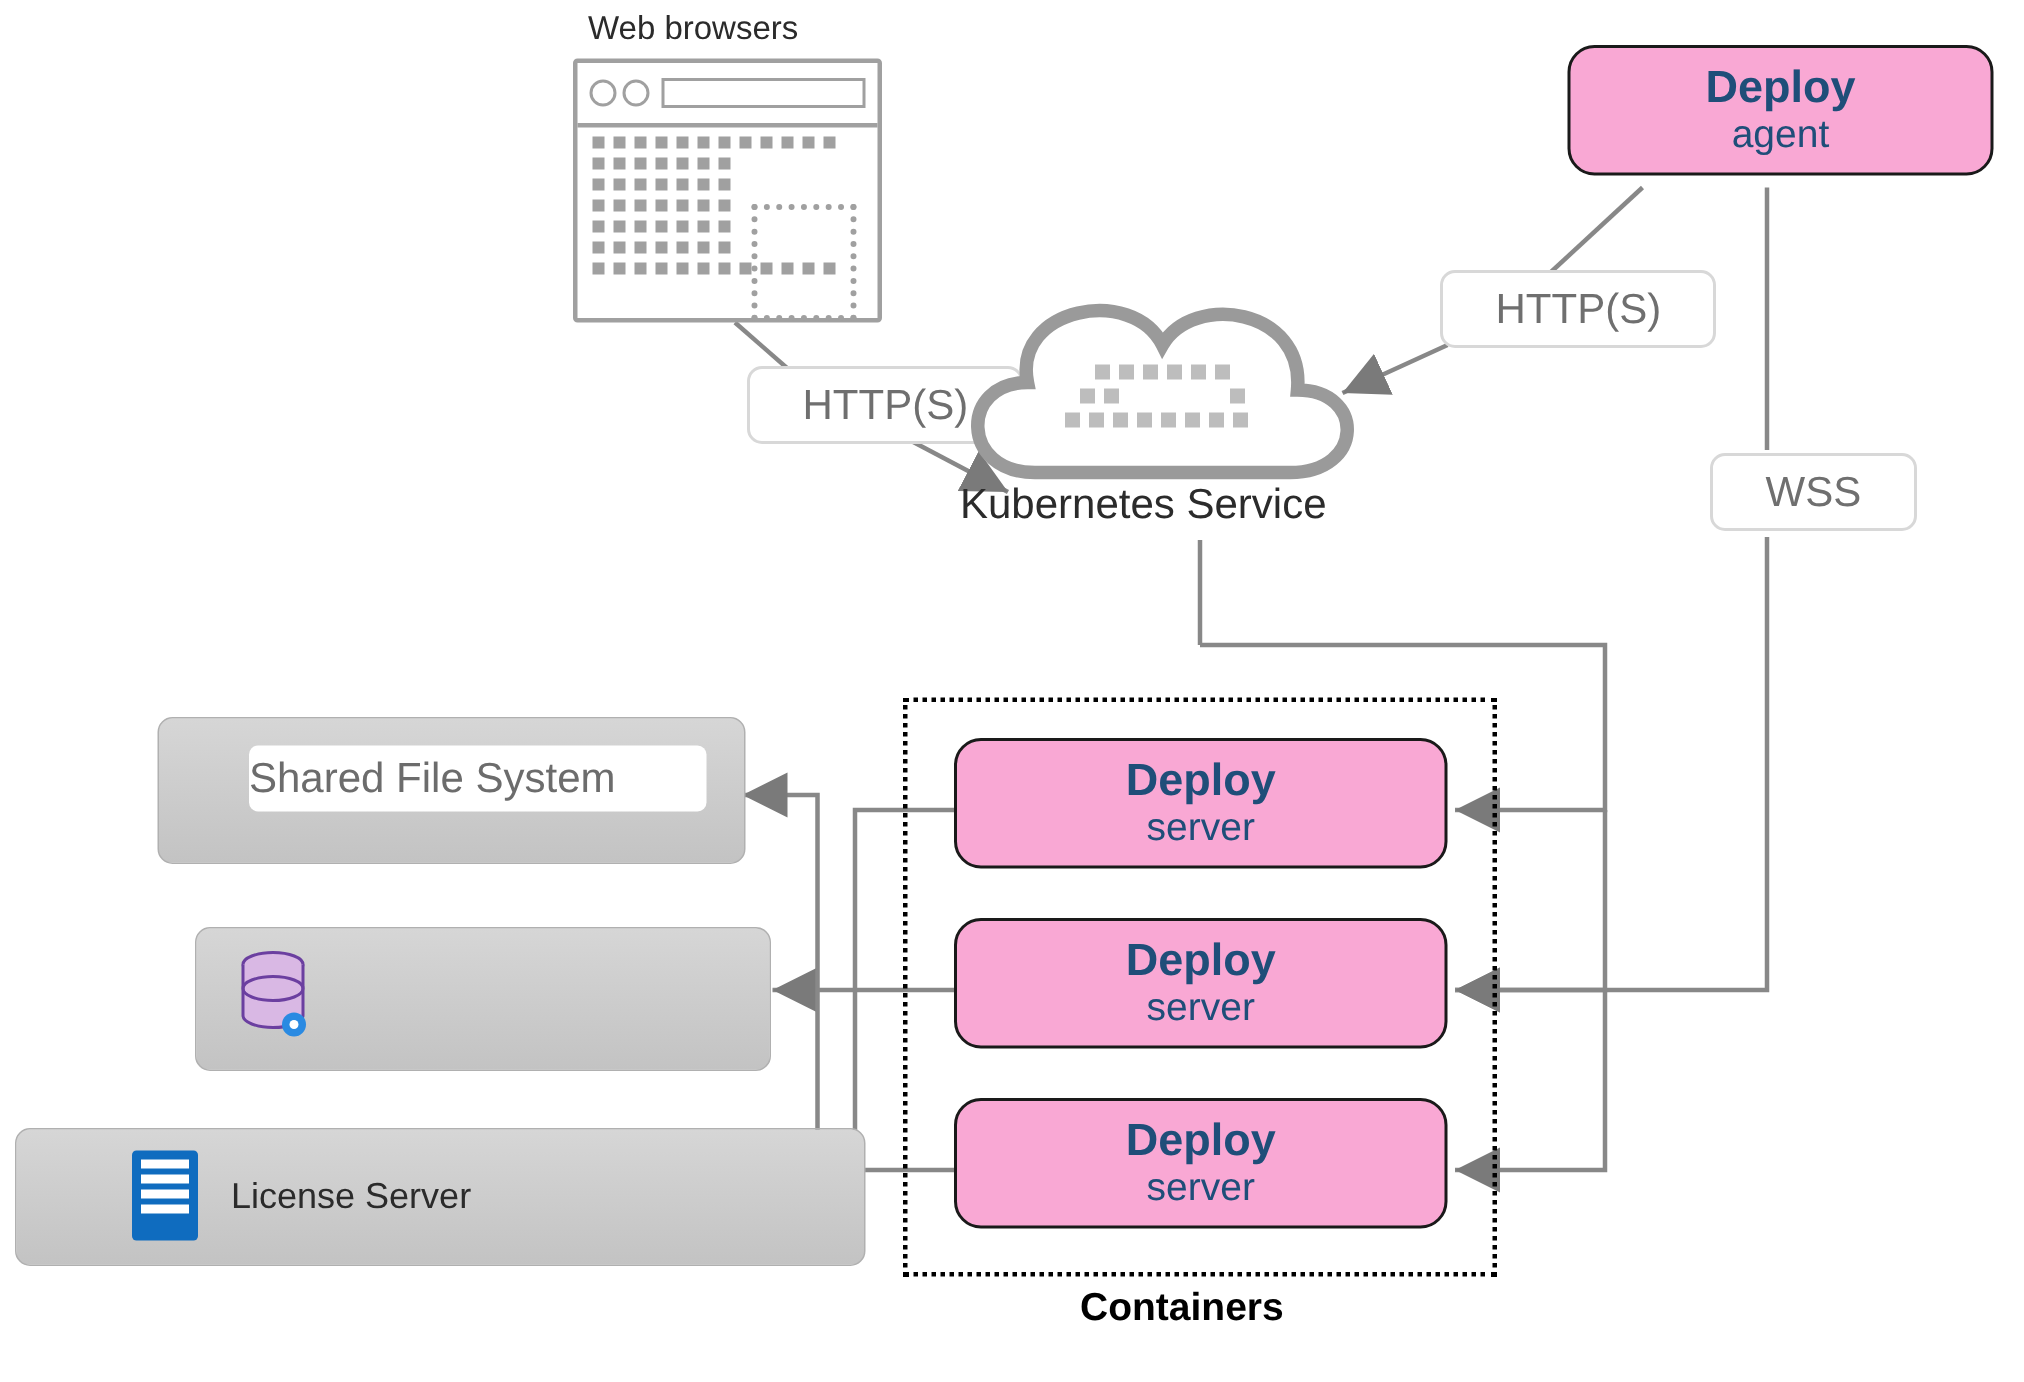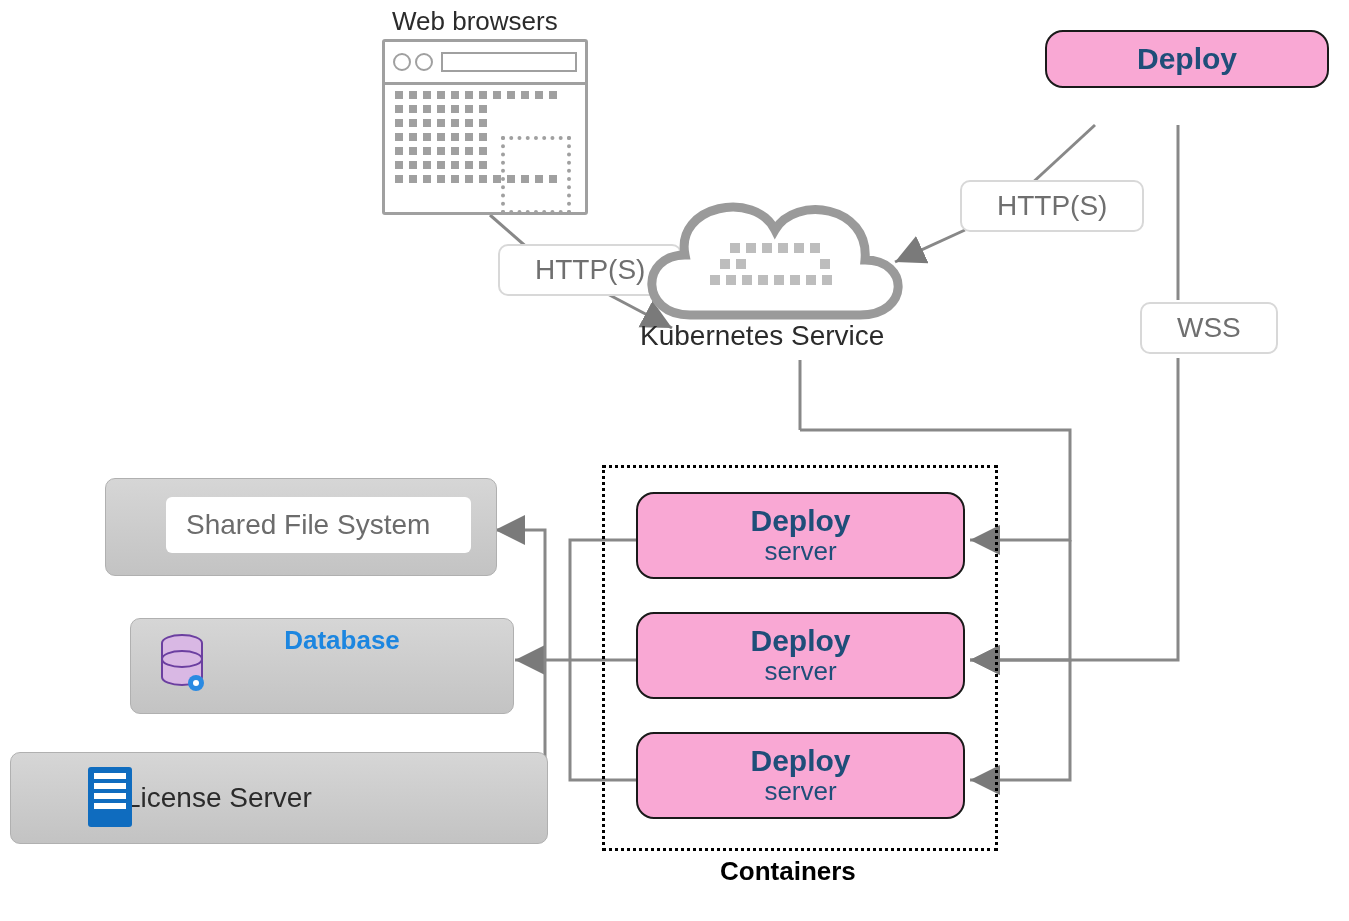--- a/index.html
+++ b/index.html
@@ -97,26 +97,26 @@
   .gray-box {
     background: linear-gradient(#d6d6d6, #c3c3c3);
     border: 1px solid #b0b0b0;
     border-radius: 10px;
   }
 
   .sfs-inner {
     position: absolute;
     left: 60px; top: 18px;
     right: 25px;
-    height: 56px;
+    height: 44px;
     background: #fff;
     border-radius: 6px;
     display: flex;
     align-items: center;
-    padding-left: 20px;
+    padding-left: 0;
     font-size: 28px;
     color: #6c6c6c;
   }
 
   .db-title {
     font-weight: 700;
     color: #1c86e0;
     font-size: 26px;
     text-align: center;
   }
@@ -124,22 +124,22 @@
     font-size: 26px;
     color: #2b2b2b;
     text-align: center;
   }
 
   .license-box {
     left: 10px; top: 752px;
     width: 500px; height: 90px;
     display: flex;
     align-items: center;
-    padding-left: 36px;
-    font-size: 28px;
+    padding-left: 65px;
+    font-size: 24px;
     color: #2b2b2b;
   }
 
   .db-cyl {
     position: absolute;
     left: 28px; top: 14px;
     width: 46px; height: 60px;
   }
   .db-cyl svg { width: 100%; height: 100%; }
 
@@ -159,21 +159,21 @@
   .server-icon .srv::before {
     content: '';
     position: absolute;
     left: 6px; top: 6px; right: 6px; height: 6px;
     background: #fff;
     box-shadow: 0 10px 0 #fff, 0 20px 0 #fff, 0 30px 0 #fff;
   }
 
   
   .plain-label {
-    font-size: 26px;
+    font-size: 22px;
     color: #2b2b2b;
   }
   .bold-label {
     font-size: 26px;
     color: #000;
     font-weight: 700;
   }
 
   
   svg.connectors {
@@ -337,20 +337,21 @@
         <rect x="186" y="110" width="10" height="10"></rect>
         <rect x="202" y="110" width="10" height="10"></rect>
     </g>
   </svg>
 </div>
 
 <div class="abs plain-label" style="left:640px; top:320px; font-size:28px;">Kubernetes Service</div>
 
 <div class="abs deploy-box" style="left:1045px; top:30px; width:280px;">
   <div class="deploy-title">Deploy</div>
+  <div class="deploy-sub">agent</div>
 </div>
 
 <div class="abs label-box" style="left:960px; top:180px;">HTTP(S)</div>
 
 <div class="abs label-box" style="left:1140px; top:302px;">WSS</div>
 
 <div class="abs containers-group"></div>
 
 <div class="abs deploy-box" style="left:636px; top:492px; width:325px;">
   <div class="deploy-title">Deploy</div>
@@ -376,21 +377,20 @@
 <div class="abs gray-box" style="left:130px; top:618px; width:382px; height:88px; padding-top:6px;">
   <div class="db-cyl">
     <svg viewBox="0 0 46 60">
       <ellipse cx="23" cy="10" rx="20" ry="8" fill="#d9b8e4" stroke="#6b3fa0" stroke-width="2"></ellipse>
       <path d="M3 10 V44 A20 8 0 0 0 43 44 V10" fill="#d9b8e4" stroke="#6b3fa0" stroke-width="2"></path>
       <ellipse cx="23" cy="26" rx="20" ry="8" fill="none" stroke="#6b3fa0" stroke-width="2"></ellipse>
       <circle cx="37" cy="50" r="8" fill="#2a8ae2"></circle>
       <circle cx="37" cy="50" r="3" fill="#fff"></circle>
     </svg>
   </div>
-  <div class="db-title" style="margin-left:40px;">Database</div>
 </div>
 
 <div class="abs gray-box license-box">
   <span style="margin-left:78px;">License Server</span>
 </div>
 <div class="server-icon">
     <div class="srv"></div>
   </div>
 
 </body></html>

